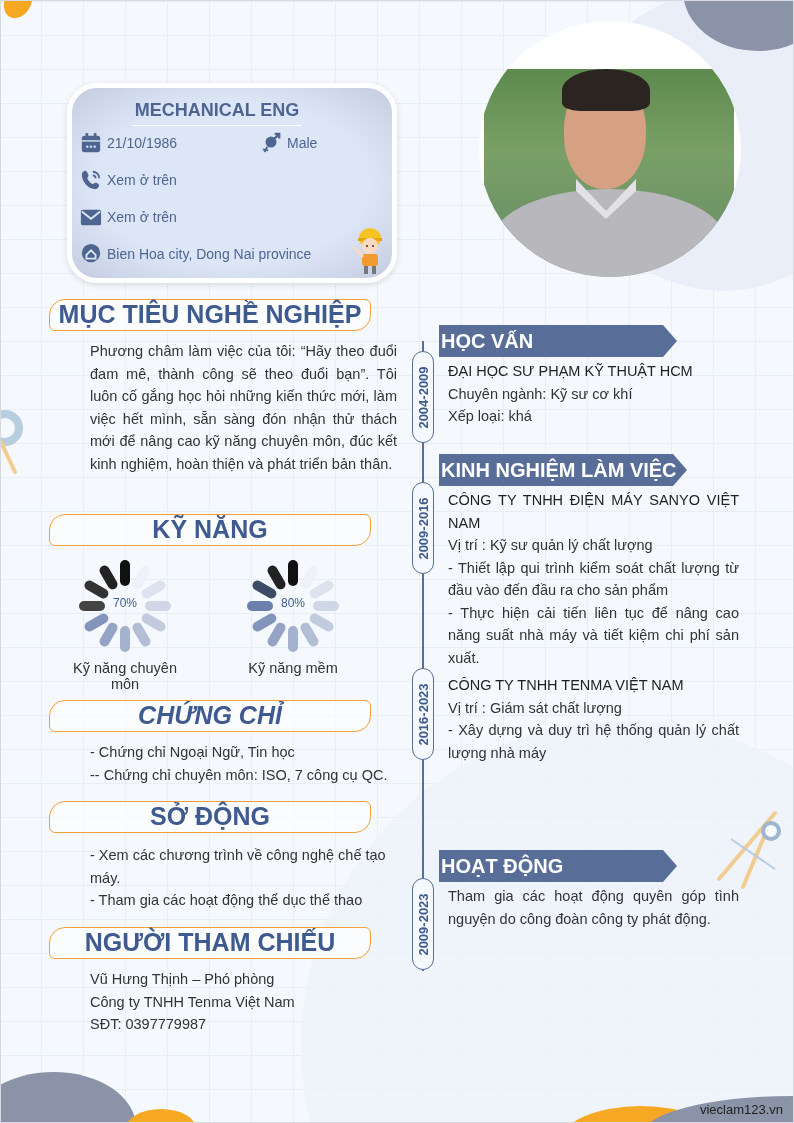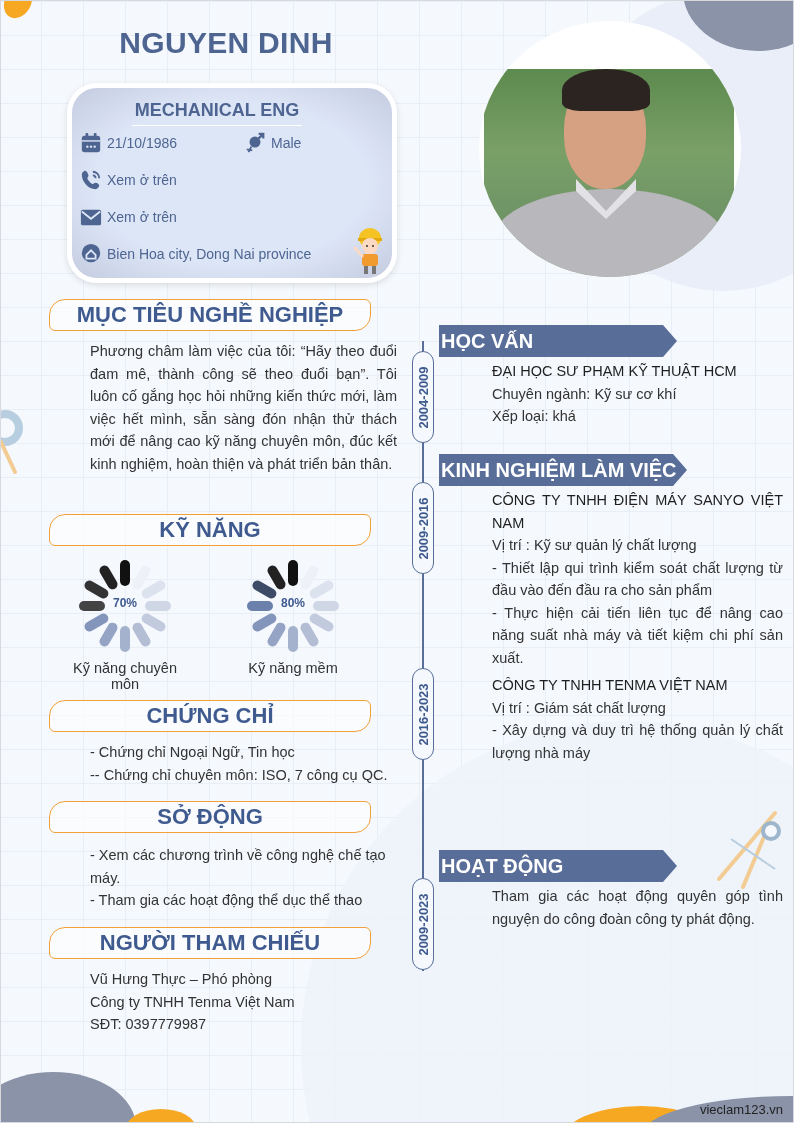--- a/index.html
+++ b/index.html
@@ -73,27 +73,27 @@
   }
   .photo .collar {
     position: absolute; left: 92px; top: 110px; width: 60px; height: 40px;
     background: #e2e2e6; clip-path: polygon(0 0, 50% 80%, 100% 0, 100% 30%, 50% 100%, 0 30%);
   }
 
   .section-header {
     position: absolute; left: 48px; width: 322px; height: 32px;
     border: 1.5px solid #f2a13a; border-radius: 16px 6px 16px 6px;
     background: rgba(255,255,255,.6);
-    text-align: center; font-size: 22px; font-weight: bold; color: #3e5a8f; line-height: 29px;
+    text-align: center; font-size: 25px; font-weight: bold; color: #3e5a8f; line-height: 29px;
   }
   .text-block { position: absolute; left: 50px; width: 307px; font-size: 14.5px; line-height: 22.5px; color: #333; margin-left: 39px; }
   .justify { text-align: justify; }
 
   .skill { position: absolute; width: 120px; text-align: center; }
-  .spinner { position: relative; width: 100px; height: 100px; margin: 0 auto; font-weight: bold; }
+  .spinner { position: relative; width: 100px; height: 100px; margin: 0 auto; }
   .spinner .spoke {
     position: absolute; left: 45px; top: 4px; width: 10px; height: 26px; border-radius: 5px;
     transform-origin: 5px 46px;
   }
   .spinner .pct {
     position: absolute; left: 0; top: 40px; width: 100px; text-align: center;
     font-size: 12px; color: #3e5a8f;
   }
   .skill .label { margin-top: 4px; font-size: 14.5px; color: #333; }
 
@@ -103,21 +103,21 @@
     clip-path: polygon(0 0, calc(100% - 14px) 0, 100% 50%, calc(100% - 14px) 100%, 0 100%);
   }
   .timeline-line { position: absolute; left: 421px; top: 340px; width: 2px; height: 630px; background: #586e99; }
   .year-pill {
     position: absolute; left: 411px; width: 22px; border: 1.5px solid #586e99; border-radius: 11px;
     background: #f5f8fd; display: flex; align-items: center; justify-content: center;
   }
   .year-pill span {
     transform: rotate(-90deg); white-space: nowrap; font-size: 13px; font-weight: bold; color: #3e5a8f;
   }
-  .r-block { position: absolute; left: 447px; width: 291px; font-size: 14.5px; line-height: 22.5px; color: #333; margin-left: 44px; }
+  .r-block { position: absolute; left: 447px; width: 291px; font-size: 14.5px; line-height: 22.5px; color: #333; }
   .r-block .org { font-weight: normal; color: #1f1f1f; text-transform: none; }
 
   .compass { position: absolute; }
   .watermark { position: absolute; right: 10px; top: 1101px; font-size: 13px; color: #222; }
 </style>
 </head>
 <body>
 
 <div class="page">
   <div class="blob blob-light-tr"></div>
@@ -134,38 +134,37 @@
     <line x1="8" y1="36" x2="22" y2="66" stroke="#f3cc93" stroke-width="4" stroke-linecap="round"></line>
   </svg>
 
   <svg class="compass" style="left:712px; top:808px; width:72px; height:80px;" viewBox="0 0 72 80">
     <line x1="62" y1="4" x2="6" y2="70" stroke="#f3cc93" stroke-width="4" stroke-linecap="round"></line>
     <line x1="56" y1="16" x2="30" y2="78" stroke="#f3cc93" stroke-width="4" stroke-linecap="round"></line>
     <line x1="18" y1="30" x2="62" y2="60" stroke="#b7cde0" stroke-width="2"></line>
     <circle cx="58" cy="22" r="8" fill="#f5f8fd" stroke="#9eb6cc" stroke-width="4"></circle>
   </svg>
 
-  <h1 class="name">NGUYEN DINH</h1>
 
   <div class="info-card">
     <div class="title">MECHANICAL ENG</div>
 
     <div class="info-row" style="left:8px; top:44px;">
       <svg viewBox="0 0 24 24">
           <rect x="2" y="4" width="20" height="18" rx="3"></rect>
           <rect x="6" y="1" width="3" height="5" rx="1"></rect>
           <rect x="15" y="1" width="3" height="5" rx="1"></rect>
           <rect x="2" y="9" width="20" height="1.5" fill="#dde6f7"></rect>
           <circle cx="8" cy="16" r="1.3" fill="#dde6f7"></circle>
           <circle cx="12" cy="16" r="1.3" fill="#dde6f7"></circle>
           <circle cx="16" cy="16" r="1.3" fill="#dde6f7"></circle>
         </svg>
       <span>21/10/1986</span>
     </div>
-    <div class="info-row" style="left:172px; top:44px;align-items:center;">
+    <div class="info-row" style="left:188px; top:44px;align-items:center;">
       <svg viewBox="0 0 24 24">
           <circle cx="12" cy="11" r="6"></circle>
           <line x1="16" y1="7" x2="21" y2="2" stroke="#4e6591" stroke-width="2.5"></line>
           <polyline points="16,2 21,2 21,7" fill="none" stroke="#4e6591" stroke-width="2.5"></polyline>
           <line x1="8" y1="16" x2="5" y2="22" stroke="#4e6591" stroke-width="2"></line>
           <line x1="3" y1="19" x2="9" y2="20" stroke="#4e6591" stroke-width="2"></line>
         </svg>
       <span>Male</span>
     </div>
     <div class="info-row" style="left:8px; top:81px;">
@@ -249,35 +248,35 @@
       <div class="spoke" style="transform:rotate(210deg); background:#95a4c4;"></div>
       <div class="spoke" style="transform:rotate(240deg); background:#8495bb;"></div>
       <div class="spoke" style="transform:rotate(270deg); background:#6b80ab;"></div>
       <div class="spoke" style="transform:rotate(300deg); background:#3d4b66;"></div>
       <div class="spoke" style="transform:rotate(330deg); background:#222;"></div>
       <div class="pct">80%</div>
     </div>
     <div class="label">Kỹ năng mềm</div>
   </div>
 
-  <div class="section-header" style="top:699px;">CHỨNG CHỈ</div>
+  <div class="section-header" style="top:699px;font-style:italic;">CHỨNG CHỈ</div>
   <div class="text-block" style="top:740px;">
     <div>- Chứng chỉ Ngoại Ngữ, Tin học</div>
     <div>-- Chứng chỉ chuyên môn: ISO, 7 công cụ QC.</div>
   </div>
 
   <div class="section-header" style="top:800px;">SỞ ĐỘNG</div>
   <div class="text-block" style="top:843px;">
     <div>- Xem các chương trình về công nghệ chế tạo máy.</div>
     <div>- Tham gia các hoạt động thể dục thể thao</div>
   </div>
 
   <div class="section-header" style="top:926px;">NGƯỜI THAM CHIẾU</div>
   <div class="text-block" style="top:967px;">
-    <div>Vũ Hưng Thực – Phó phòng</div>
+    <div>Vũ Hưng Thịnh – Phó phòng</div>
     <div>Công ty TNHH Tenma Việt Nam</div>
     <div>SĐT: 0397779987</div>
   </div>
 
   <div class="timeline-line"></div>
 
   <div class="right-header" style="top:324px; width:238px;">HỌC VẤN</div>
   <div class="year-pill" style="top:350px; height:92px;">
     <span>2004-2009</span>
   </div>

